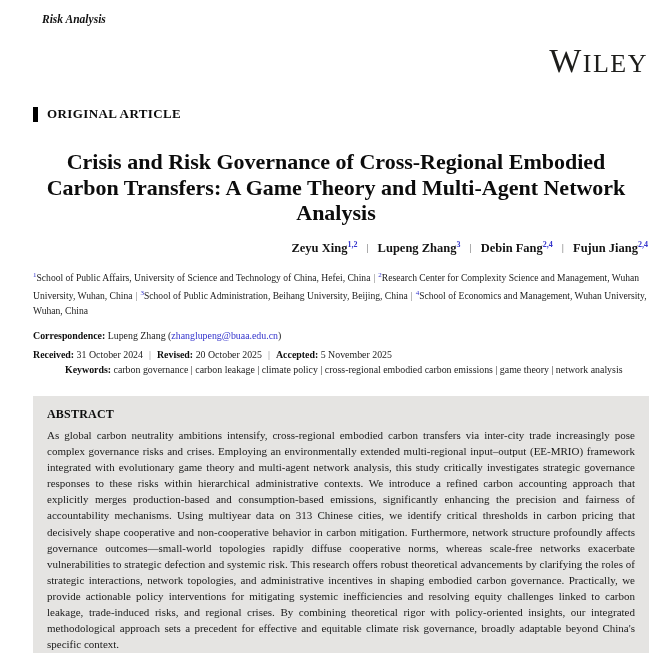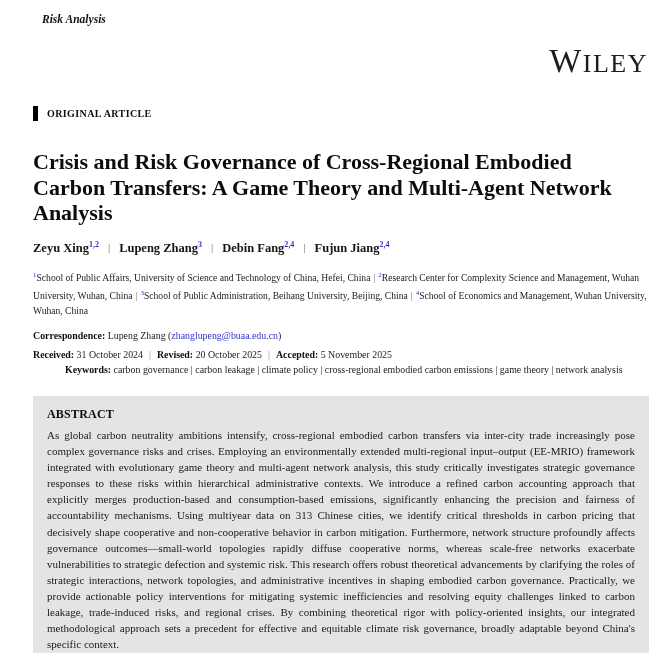--- a/index.html
+++ b/index.html
@@ -42,43 +42,45 @@
     display: flex;
     align-items: center;
   }
   .section-bar {
     display: inline-block;
     width: 5px; height: 15px;
     background: #000;
     margin-right: 9px;
   }
   .section-label {
-    font-size: 10px;
+    font-size: 13px;
     font-weight: bold;
     letter-spacing: 0.4px;
     color: #0d0d0d;
   }
 
   .article-title {
     position: absolute;
     top: 149px; left: 33px;
     width: 606px;
     font-size: 22px;
     line-height: 25.5px;
     font-weight: bold;
     color: #0c0c0c;
+    text-align: center;
   }
 
   .authors-row {
     position: absolute;
     top: 240px; left: 33px;
     width: 615px;
     font-size: 12.5px;
     font-weight: 600;
     color: #141414;
+    text-align: right;
   }
   .authors-row sup, .affils sup {
     color: #3333cc;
     font-weight: 600;
   }
   .authors-row sup { font-size: 8px; }
   .author-sep {
     color: #6b6b6b;
     font-weight: normal;
     font-size: 11px;

